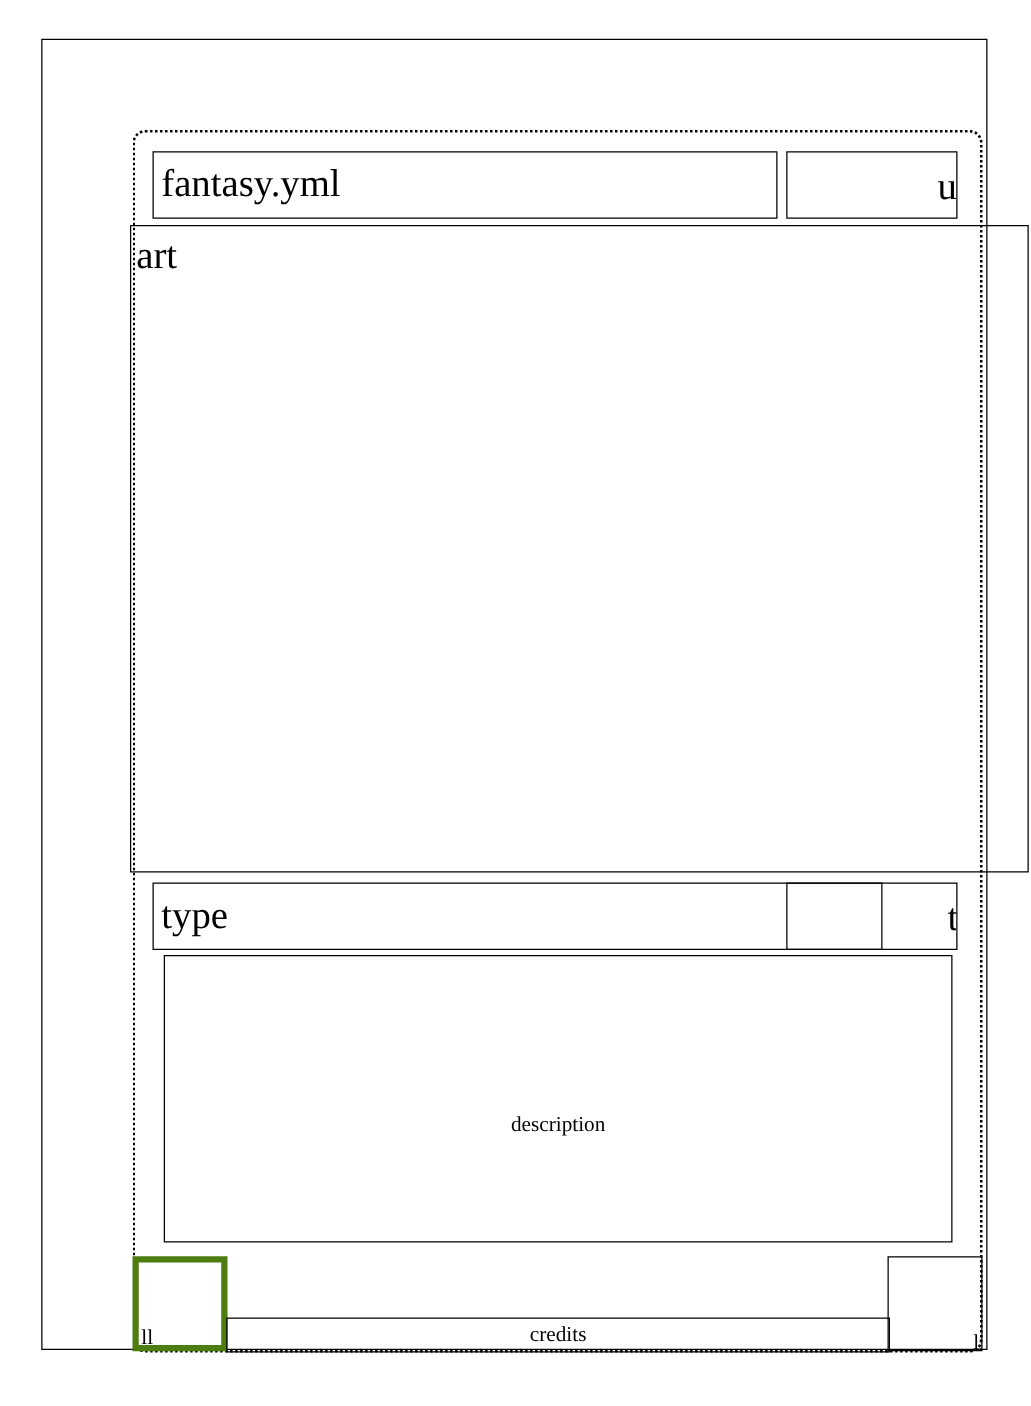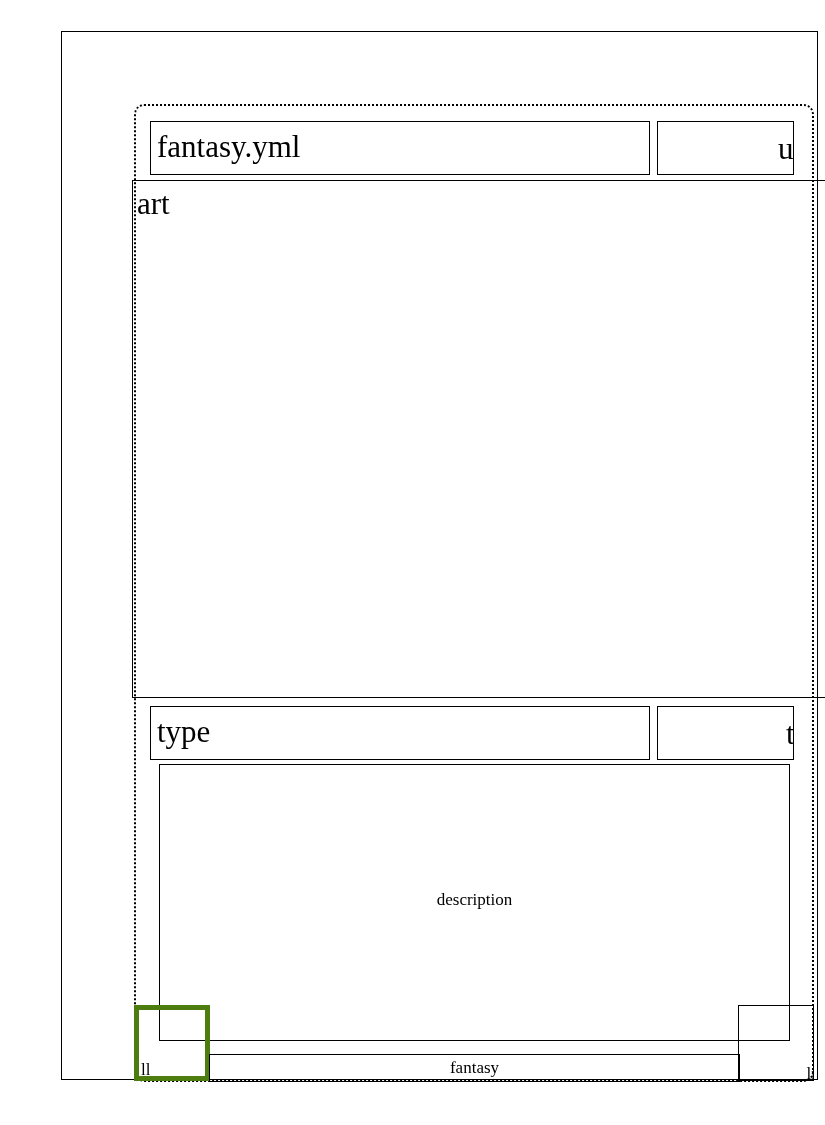--- a/index.html
+++ b/index.html
@@ -17,21 +17,20 @@
 
   
   .page-frame {
     position: absolute;
     left: 33px;
     top: 31px;
     width: 757px;
     height: 1049px;
     border: 1px solid #000000;
     box-sizing: border-box;
-    margin-left: 28px;
   }
 
   
   .card-outline {
     position: absolute;
     left: 72px;
     top: 72px;
     width: 680px;
     height: 978px;
     border: 2px dotted #000000;
@@ -94,21 +93,21 @@
     font-size: 31px;
     line-height: 54px;
     white-space: nowrap;
   }
 
   
   .type-box {
     position: absolute;
     left: 88px;
     top: 674px;
-    width: 500px;
+    width: 584px;
     height: 54px;
     border: 1px solid #000000;
     box-sizing: border-box;
   }
   .type-text {
     position: absolute;
     left: 6px;
     top: -2px;
     font-size: 31px;
     line-height: 54px;
@@ -133,21 +132,21 @@
     line-height: 54px;
     white-space: nowrap;
   }
 
   
   .desc-box {
     position: absolute;
     left: 97px;
     top: 732px;
     width: 631px;
-    height: 277px;
+    height: 230px;
     border: 1px solid #000000;
     box-sizing: border-box;
   }
   .desc-text {
     position: absolute;
     left: 0;
     right: 0;
     top: 125px;
     text-align: center;
     font-size: 17px;
@@ -245,16 +244,16 @@
 
   <div class="bl-box">
     <span class="bl-text">ll</span>
   </div>
 
   <div class="br-box">
     <span class="br-text">lr</span>
   </div>
 
   <div class="credits-box">
-    <span class="credits-text">fantasy</span>
+    <span class="credits-text">credits</span>
   </div>
 
 </div>
 
 </body></html>

